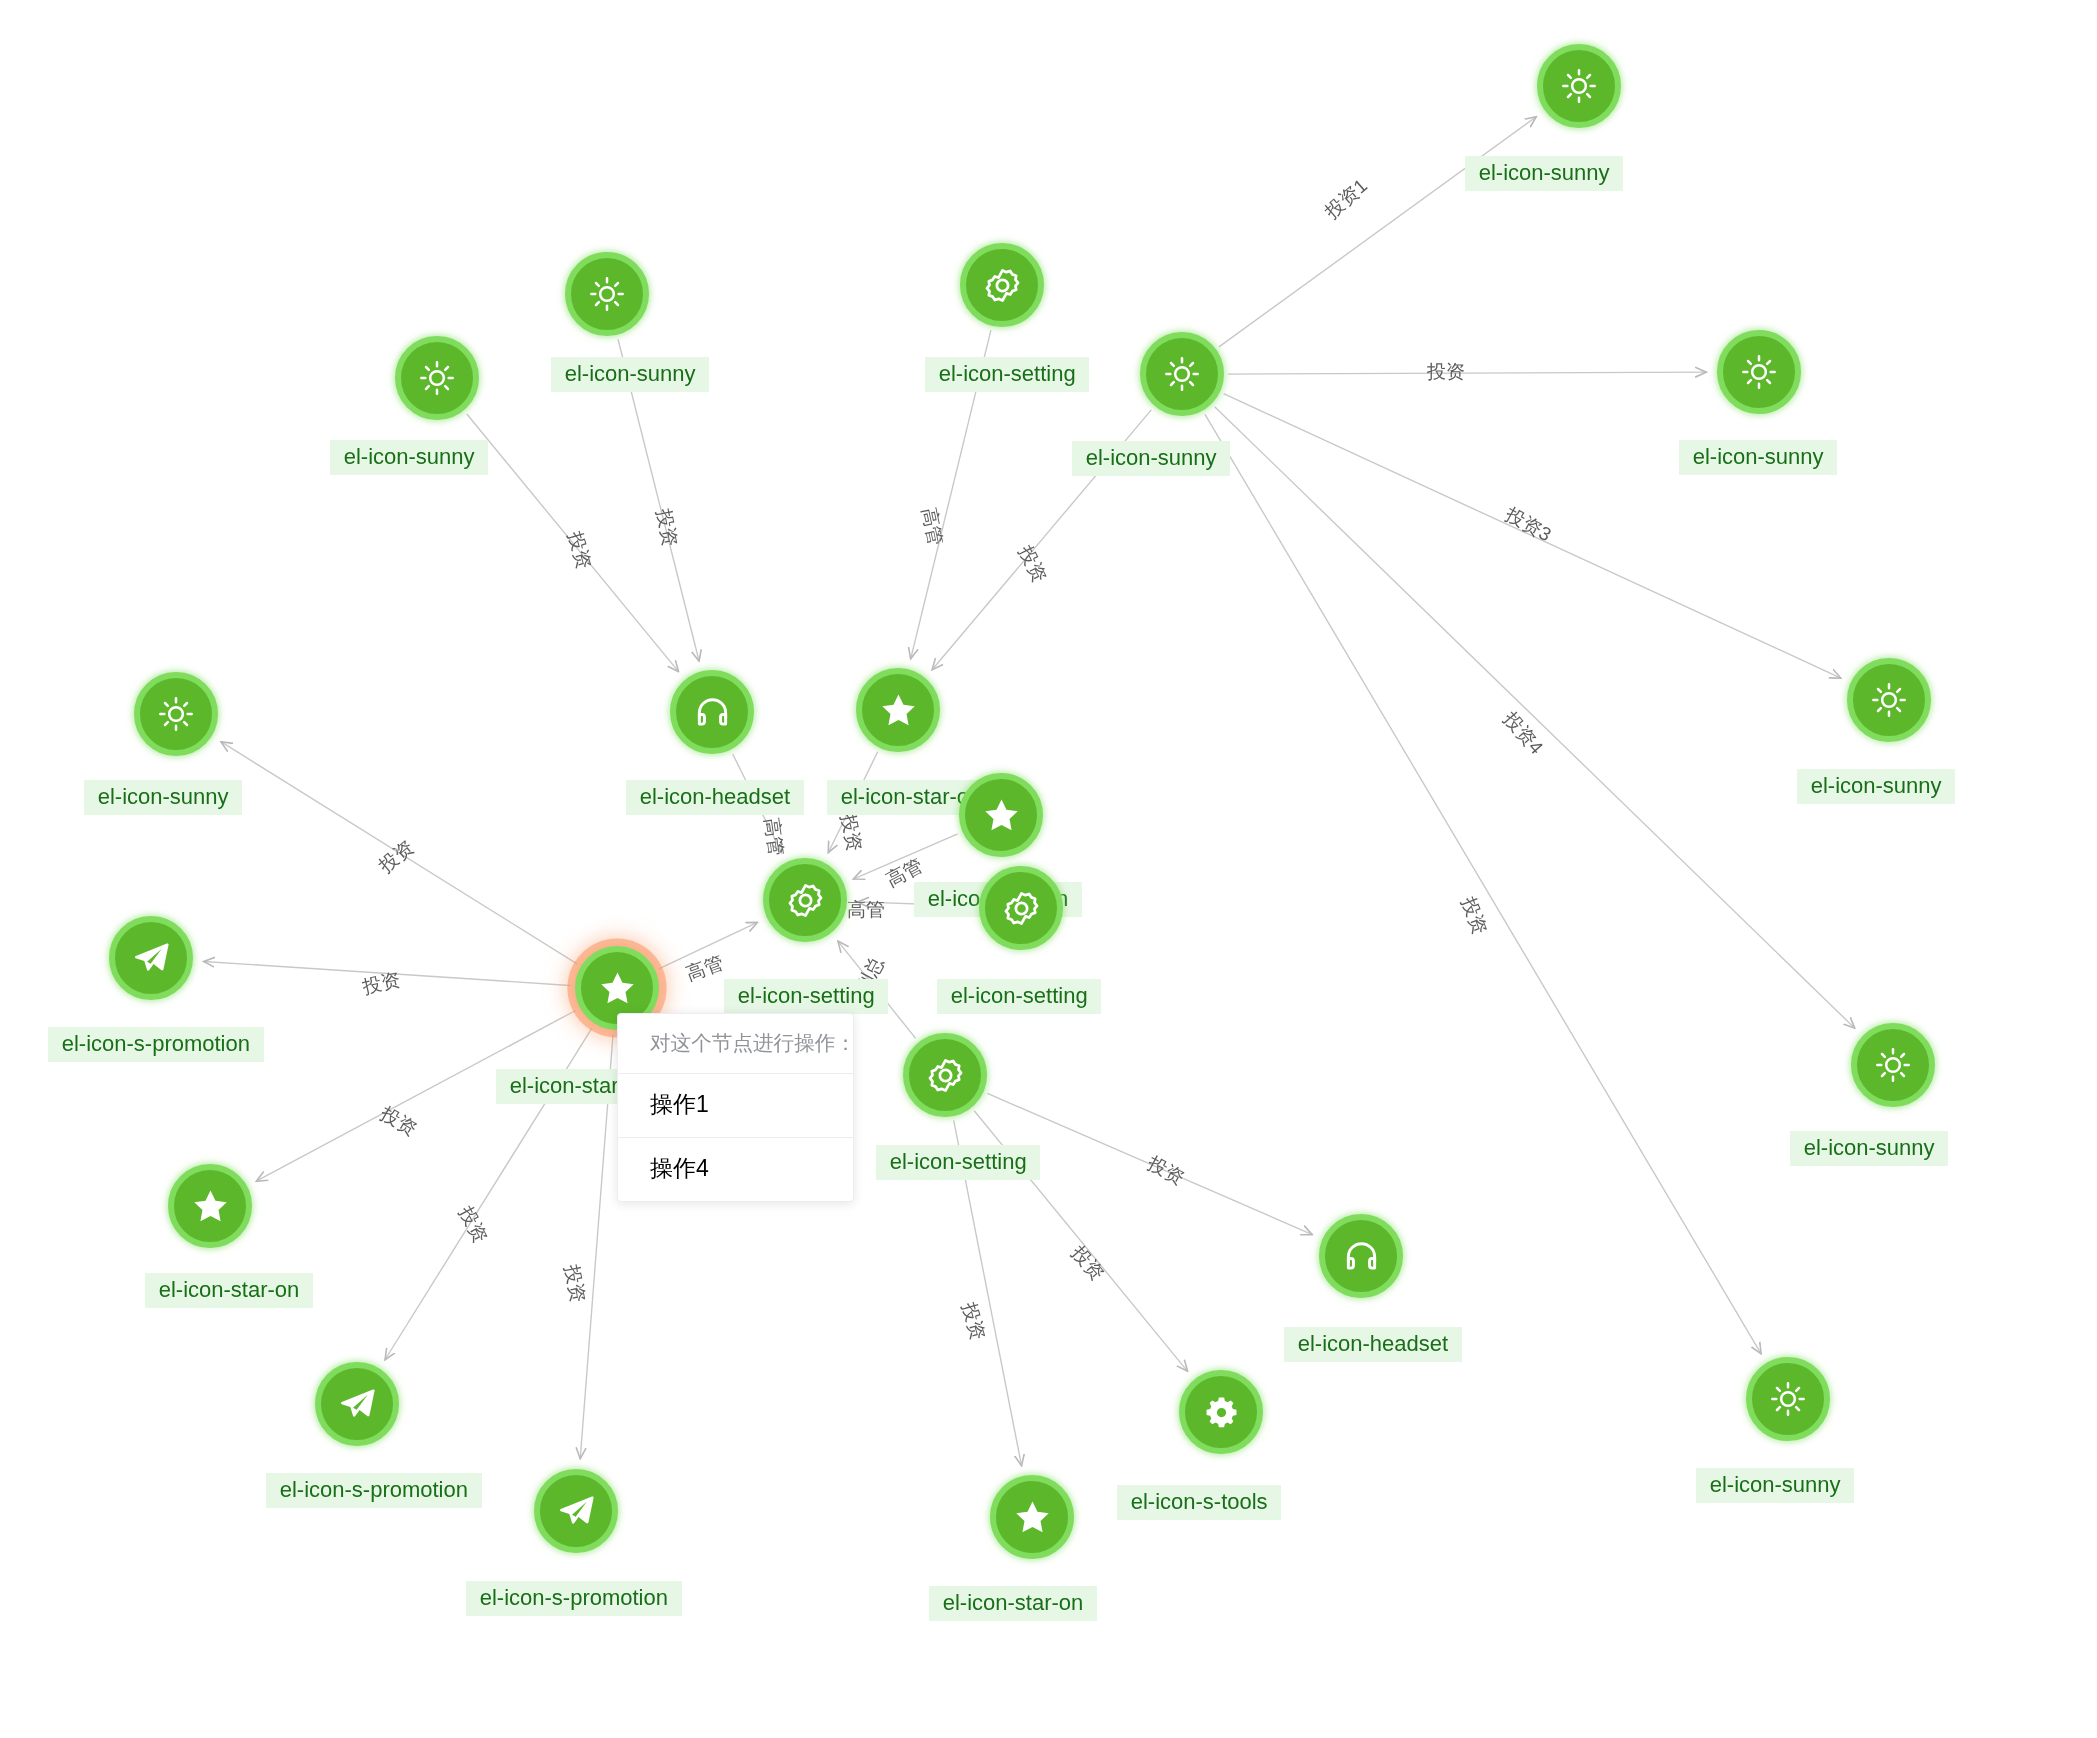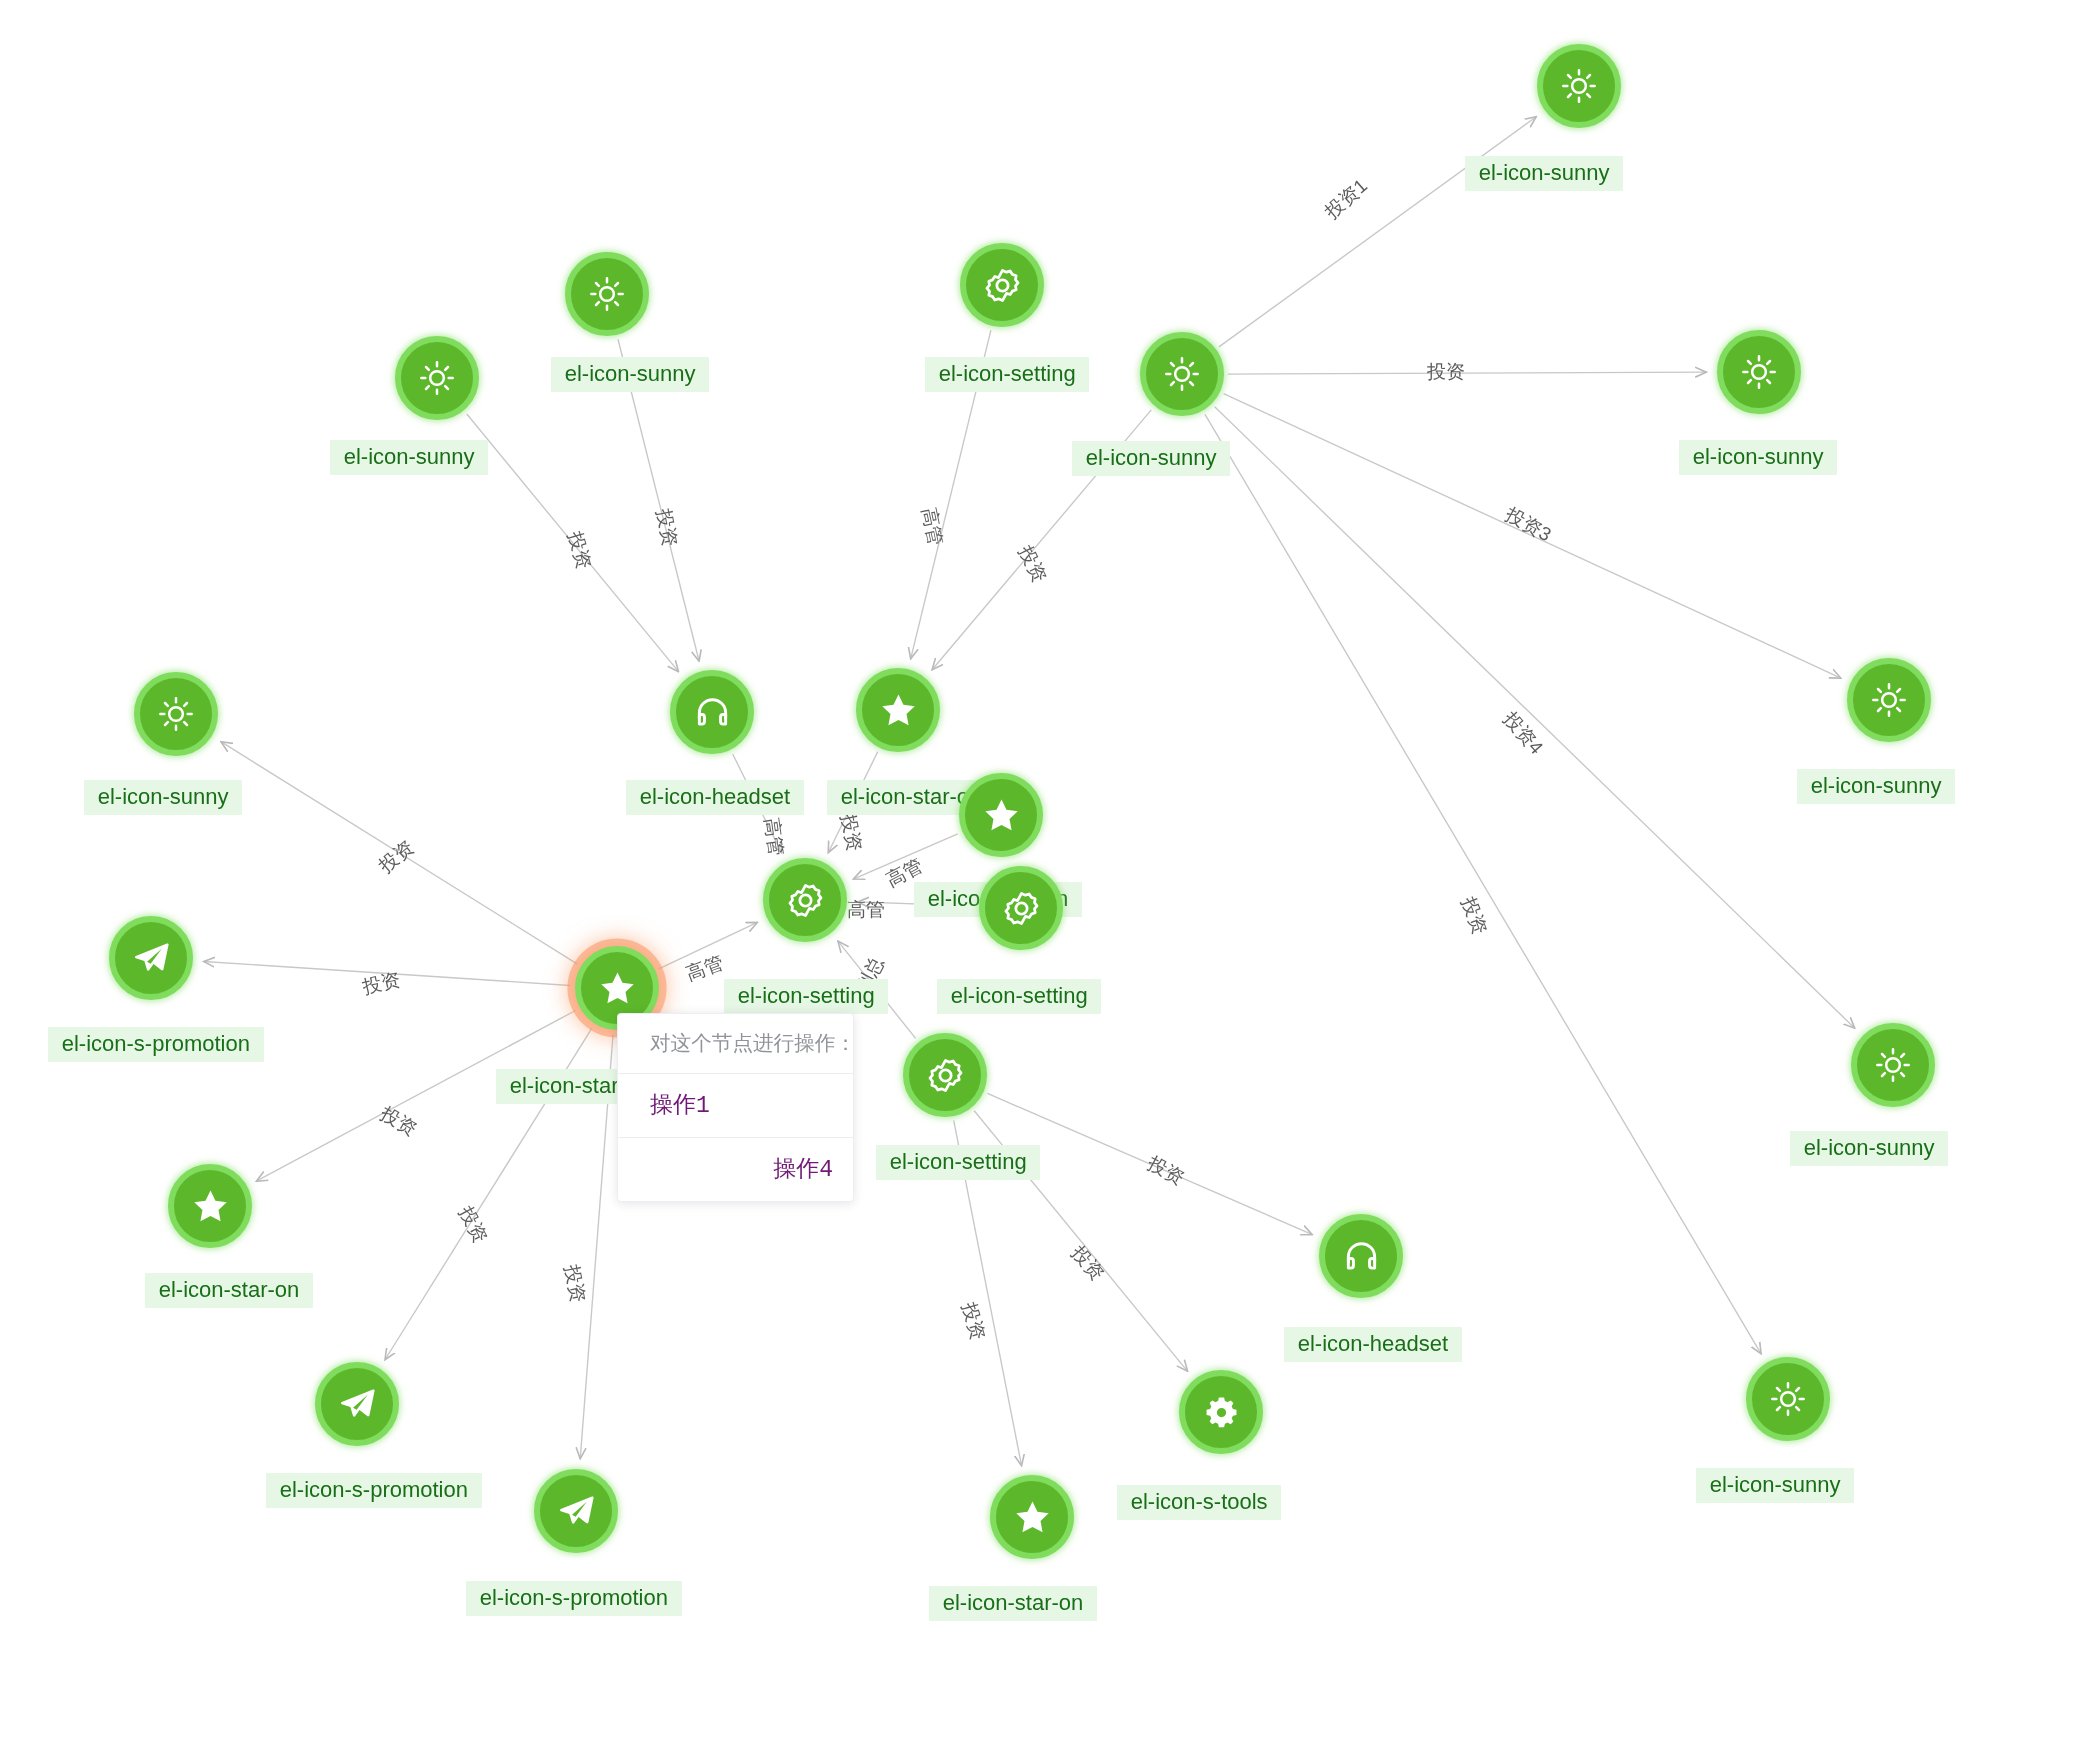--- a/index.html
+++ b/index.html
@@ -76,28 +76,27 @@
   .menu-header {
     font-size: 20.6px;
     color: #909399;
     padding: 15.3px 20px 15.3px 32px;
     border-bottom: 0.8px solid #ededed;
     white-space: nowrap;
   }
   .menu-list { padding: 0; margin: 0; list-style: none; }
   .menu-item {
     font-size: 23px;
-    color: #701a75;
+    color: #000000;
     padding: 15.3px 20px 17px 32px;
     white-space: nowrap;
     cursor: pointer;
-    font-family: Liberation Mono, monospace;
   }
   .menu-item.active { background: #dceeda; }
-  .menu-item.sep-top { border-top: 0.8px solid #ededed; text-align: right; }
+  .menu-item.sep-top { border-top: 0.8px solid #ededed; }
 </style>
 </head>
 <body>
 
 <div id="stage">
 
   <svg id="edge-layer" viewBox="0 0 2748 2278" xmlns="http://www.w3.org/2000/svg">
     <defs>
       <marker id="arrow" viewBox="0 0 10 10" refX="9" refY="5" markerWidth="9" markerHeight="9" orient="auto-start-reverse">
         <path d="M 0 1 L 9 5 L 0 9" fill="none" stroke="#b9b9b9" stroke-width="1.3"></path>

